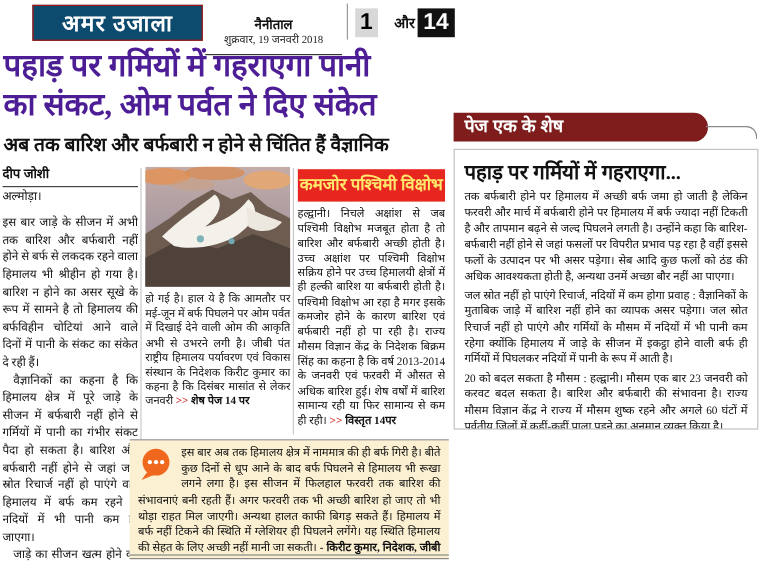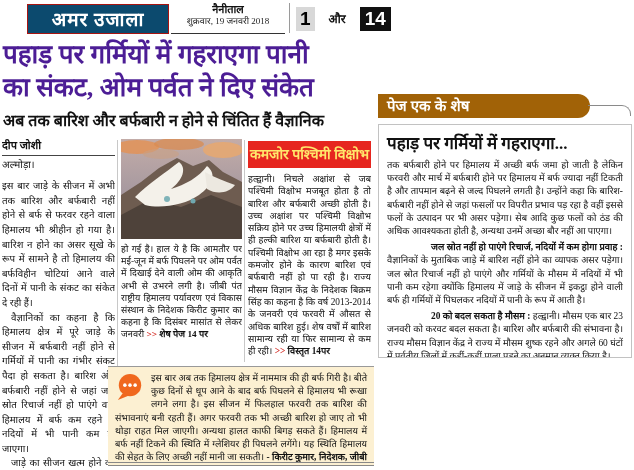--- a/index.html
+++ b/index.html
@@ -3,29 +3,29 @@
 <meta charset="utf-8">
 <style>
   html,body{margin:0;padding:0;background:#fff;}
   .page{position:relative;width:634px;height:470px;background:#fff;overflow:hidden;
         font-family:"Liberation Serif","DejaVu Serif",serif;color:#111;}
 
   
   .logo{position:absolute;left:27px;top:4px;width:140px;height:28px;background:#0c4a6e;
         border:1px solid #a81410;color:#fff;font-weight:bold;font-size:19px;
         display:flex;align-items:center;justify-content:center;letter-spacing:1px;}
-  .edition-block{position:absolute;left:171px;top:3px;width:114px;height:30px;
+  .edition-block{position:absolute;left:171px;top:15px;width:114px;height:30px;
         border-bottom:1px solid #333;text-align:center;line-height:1.2;font-family:Liberation Serif, serif;}
   .edition{font-weight:bold;font-size:11px;}
   .dateline-top{font-size:9px;color:#222;}
   .header-divider{position:absolute;left:289px;top:3px;width:1px;height:30px;background:#9a9a9a;}
   .pageno{position:absolute;left:296px;top:5px;height:27px;display:flex;align-items:center;}
   .pn-first{background:#d8d8d8;color:#000;font-weight:bold;font-size:19px;padding:1px 4px;font-family:"Liberation Sans",sans-serif;}
   .pn-conj{font-size:12px;font-weight:bold;padding:0 2px;margin-left:12px;}
-  .pn-second{background:#111;color:#fff;font-weight:bold;font-size:19px;padding:1px 5px;font-family:"Liberation Sans",sans-serif;margin-left:12px;}
+  .pn-second{background:#111;color:#fff;font-weight:bold;font-size:19px;padding:1px 5px;font-family:"Liberation Sans",sans-serif;}
 
   
   .headline{position:absolute;left:3px;top:38px;width:370px;font-size:26px;font-weight:bold;
         line-height:33px;color:#4c1d95;}
   .subhead{position:absolute;left:3px;top:109px;width:370px;font-size:16px;font-weight:bold;}
 
   
   .col{position:absolute;top:138px;text-align:justify;overflow:hidden;}
   .col p{margin:0;}
   .col1{left:2px;width:113px;height:332px;font-size:9.8px;line-height:14.6px;}
@@ -49,30 +49,30 @@
   .jump-label{font-weight:bold;font-family:Liberation Serif, serif;}
 
   
   .quote-box{position:absolute;left:108px;top:366px;width:266px;height:100px;background:#fcf0d2;
         border-top:1px solid #999;border-bottom:4px double #888;padding:5px 7px;box-sizing:border-box;
         font-size:9.4px;line-height:13.2px;text-align:justify;overflow:hidden;}
   .bubble{float:left;width:30px;height:28px;margin:1px 6px 1px 0;}
   .quote-attr{font-weight:bold;}
 
   
-  .banner{position:absolute;left:378px;top:94px;width:212px;height:24px;background:#a16207;
+  .banner{position:absolute;left:378px;top:94px;width:212px;height:24px;background:#7f1d1d;
         border-radius:0 14px 14px 0;color:#fff;font-weight:bold;font-size:15px;line-height:24px;
         padding-left:9px;box-sizing:border-box;font-family:"Liberation Sans",sans-serif;}
   .banner-line{position:absolute;left:588px;top:105px;width:42px;height:10px;
         border-top:1px solid #8a8a8a;border-right:1px solid #8a8a8a;border-top-right-radius:9px;}
   .right-box{position:absolute;left:378px;top:124px;width:254px;height:234px;border:1px solid #c2c2c2;
         padding:6px 8px;box-sizing:border-box;overflow:hidden;text-align:justify;}
   .right-title{font-size:17px;font-weight:600;margin:0 0 5px 0;}
   .right-box p{margin:0 0 3px 0;font-size:9.4px;line-height:13.2px;}
-  .lead-in{font-weight:bold;margin-left:44px;}
+  .lead-in{font-weight:normal;}
 </style>
 </head>
 <body>
 
 <div class="page">
 
   <div class="logo">अमर उजाला</div>
   <div class="edition-block">
     <div class="edition">नैनीताल</div>
     <div class="dateline-top">शुक्रवार, 19 जनवरी 2018</div>
@@ -88,21 +88,21 @@
     <span style="display:block;">पहाड़ पर गर्मियों में गहराएगा पानी</span>
     <span style="display:block;">का संकट, ओम पर्वत ने दिए संकेत</span>
   </div>
   <div class="subhead">अब तक बारिश और बर्फबारी न होने से चिंतित हैं वैज्ञानिक</div>
 
   <div class="col col1">
     <div class="byline-row">
       <span class="byline">दीप जोशी</span>
     </div>
     <div class="place">अल्मोड़ा।</div>
-    <p>इस बार जाड़े के सीजन में अभी तक बारिश और बर्फबारी नहीं होने से बर्फ से फरवर रहने वाला हिमालय भी श्रीहीन हो गया है। बारिश न होने का असर सूखे के रूप में सामने है तो हिमालय की बर्फविहीन चोटियां आने वाले दिनों में पानी के संकट का संकेत दे रही हैं।</p>
+    <p>इस बार जाड़े के सीजन में अभी तक बारिश और बर्फबारी नहीं होने से बर्फ से लकदक रहने वाला हिमालय भी श्रीहीन हो गया है। बारिश न होने का असर सूखे के रूप में सामने है तो हिमालय की बर्फविहीन चोटियां आने वाले दिनों में पानी के संकट का संकेत दे रही हैं।</p>
     <p class="indent">वैज्ञानिकों का कहना है कि हिमालय क्षेत्र में पूरे जाड़े के सीजन में बर्फबारी नहीं होने से गर्मियों में पानी का गंभीर संकट पैदा हो सकता है। बारिश और बर्फबारी नहीं होने से जहां जल स्रोत रिचार्ज नहीं हो पाएंगे वहीं हिमालय में बर्फ कम रहने से नदियों में भी पानी कम हो जाएगा।</p>
     <p class="indent">जाड़े का सीजन खत्म होने की ओर है, लेकिन अभी तक पहाड़ में न तो अच्छी बारिश हुई है और न ही बर्फबारी। बीते दिसंबर में उच्च हिमालय क्षेत्र में बर्फ की हल्की चादर बिछी थी जो बीते कुछ दिनों से पड़ रही धूप में साफ</p>
   </div>
 
   <div class="vrule vrule1"></div>
 
   <div class="col col2">
     <svg class="photo" viewBox="0 0 121 100" preserveAspectRatio="none">
       <defs>
         <linearGradient id="sky" x1="0" y1="0" x2="0" y2="1">

